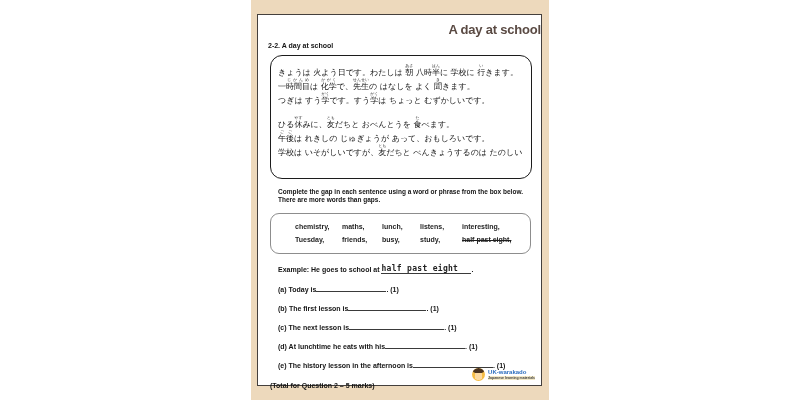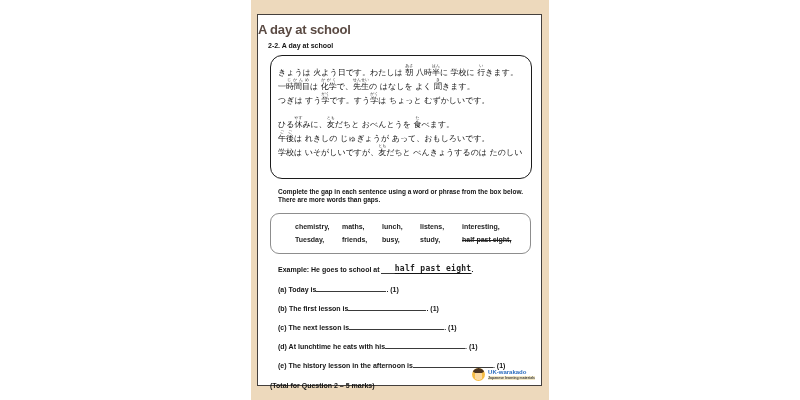--- a/index.html
+++ b/index.html
@@ -1,38 +1,38 @@
 <!DOCTYPE html>
 <html><head>
 <meta charset="utf-8">
 <style>
   html,body{margin:0;padding:0;}
   body{width:800px;height:400px;background:#ffffff;position:relative;
        font-family:"Liberation Sans",sans-serif;overflow:hidden;}
   .paper-bg{position:absolute;left:251px;top:0;width:298px;height:400px;background:#EDD9BC;}
   .page{position:absolute;left:257px;top:14px;width:285px;height:372px;background:#ffffff;
         border:1.5px solid #44403d;box-sizing:border-box;}
-  .title{margin-top:7px;text-align:left;font-size:13px;font-weight:800;color:#5A4A43;letter-spacing:-0.2px;}
+  .title{margin-top:7px;text-align:right;font-size:13px;font-weight:800;color:#5A4A43;letter-spacing:-0.2px;}
   .section-heading{margin:5px 0 0 10px;font-size:7px;font-weight:800;color:#141414;}
   .jp-box{margin:6px 9px 0 12px;border:1.5px solid #1c1c1c;border-radius:12px;
           padding:7px 6px 6px 7px;height:124px;box-sizing:border-box;overflow:hidden;}
   .jp-para + .jp-para{margin-top:10px;}
   .jp-line{font-size:8px;line-height:14px;height:14px;color:#111;white-space:nowrap;
            font-family:"DejaVu Sans","Liberation Sans",sans-serif;}
   .jp-line rt{font-size:4px;line-height:1;color:#222;}
   .instructions{margin:9px 0 0 20px;font-size:6.5px;line-height:8px;font-weight:700;color:#141414;}
   .word-box{margin:9px 10px 0 12px;border:1px solid #8d8d8d;border-radius:9px;
             padding:6px 4px 7px 24px;}
   .word-row{display:flex;line-height:13px;}
   .word{font-size:7px;font-weight:700;color:#1f1f1f;}
   .w0{width:47px;} .w1{width:40px;} .w2{width:38px;} .w3{width:42px;} .w4{flex:1;}
   .word.struck{text-decoration:line-through;text-decoration-thickness:1px;}
   .example-row{margin:11px 0 0 20px;font-size:7px;font-weight:600;color:#141414;}
   .blank{display:inline-block;border-bottom:0.8px solid #3a3a3a;height:8px;vertical-align:baseline;}
-  .example-blank{width:90px;text-align:right;text-decoration:underline;}
+  .example-blank{width:90px;text-align:left;}
   .answer{font-family:"DejaVu Sans Mono","Liberation Mono",monospace;font-size:8px;
           font-weight:700;color:#222;letter-spacing:0.3px;position:relative;top:-1px;}
   .question-row{margin:9px 0 0 20px;font-size:7px;font-weight:600;color:#141414;}
   .q0 .blank{width:70px;} .q1 .blank{width:78px;} .q2 .blank{width:95px;}
   .q3 .blank{width:80px;} .q4 .blank{width:80px;}
   .total{margin:13px 0 0 12px;font-size:7px;font-weight:800;color:#141414;}
   .logo{position:absolute;right:6px;bottom:4px;display:flex;align-items:center;gap:3px;}
   .logo-avatar{width:13px;height:13px;border-radius:50%;flex:0 0 auto;
       background:radial-gradient(circle at 50% 62%, #fcd9a0 0 38%, #f6bd45 39% 100%);
       position:relative;overflow:hidden;}

